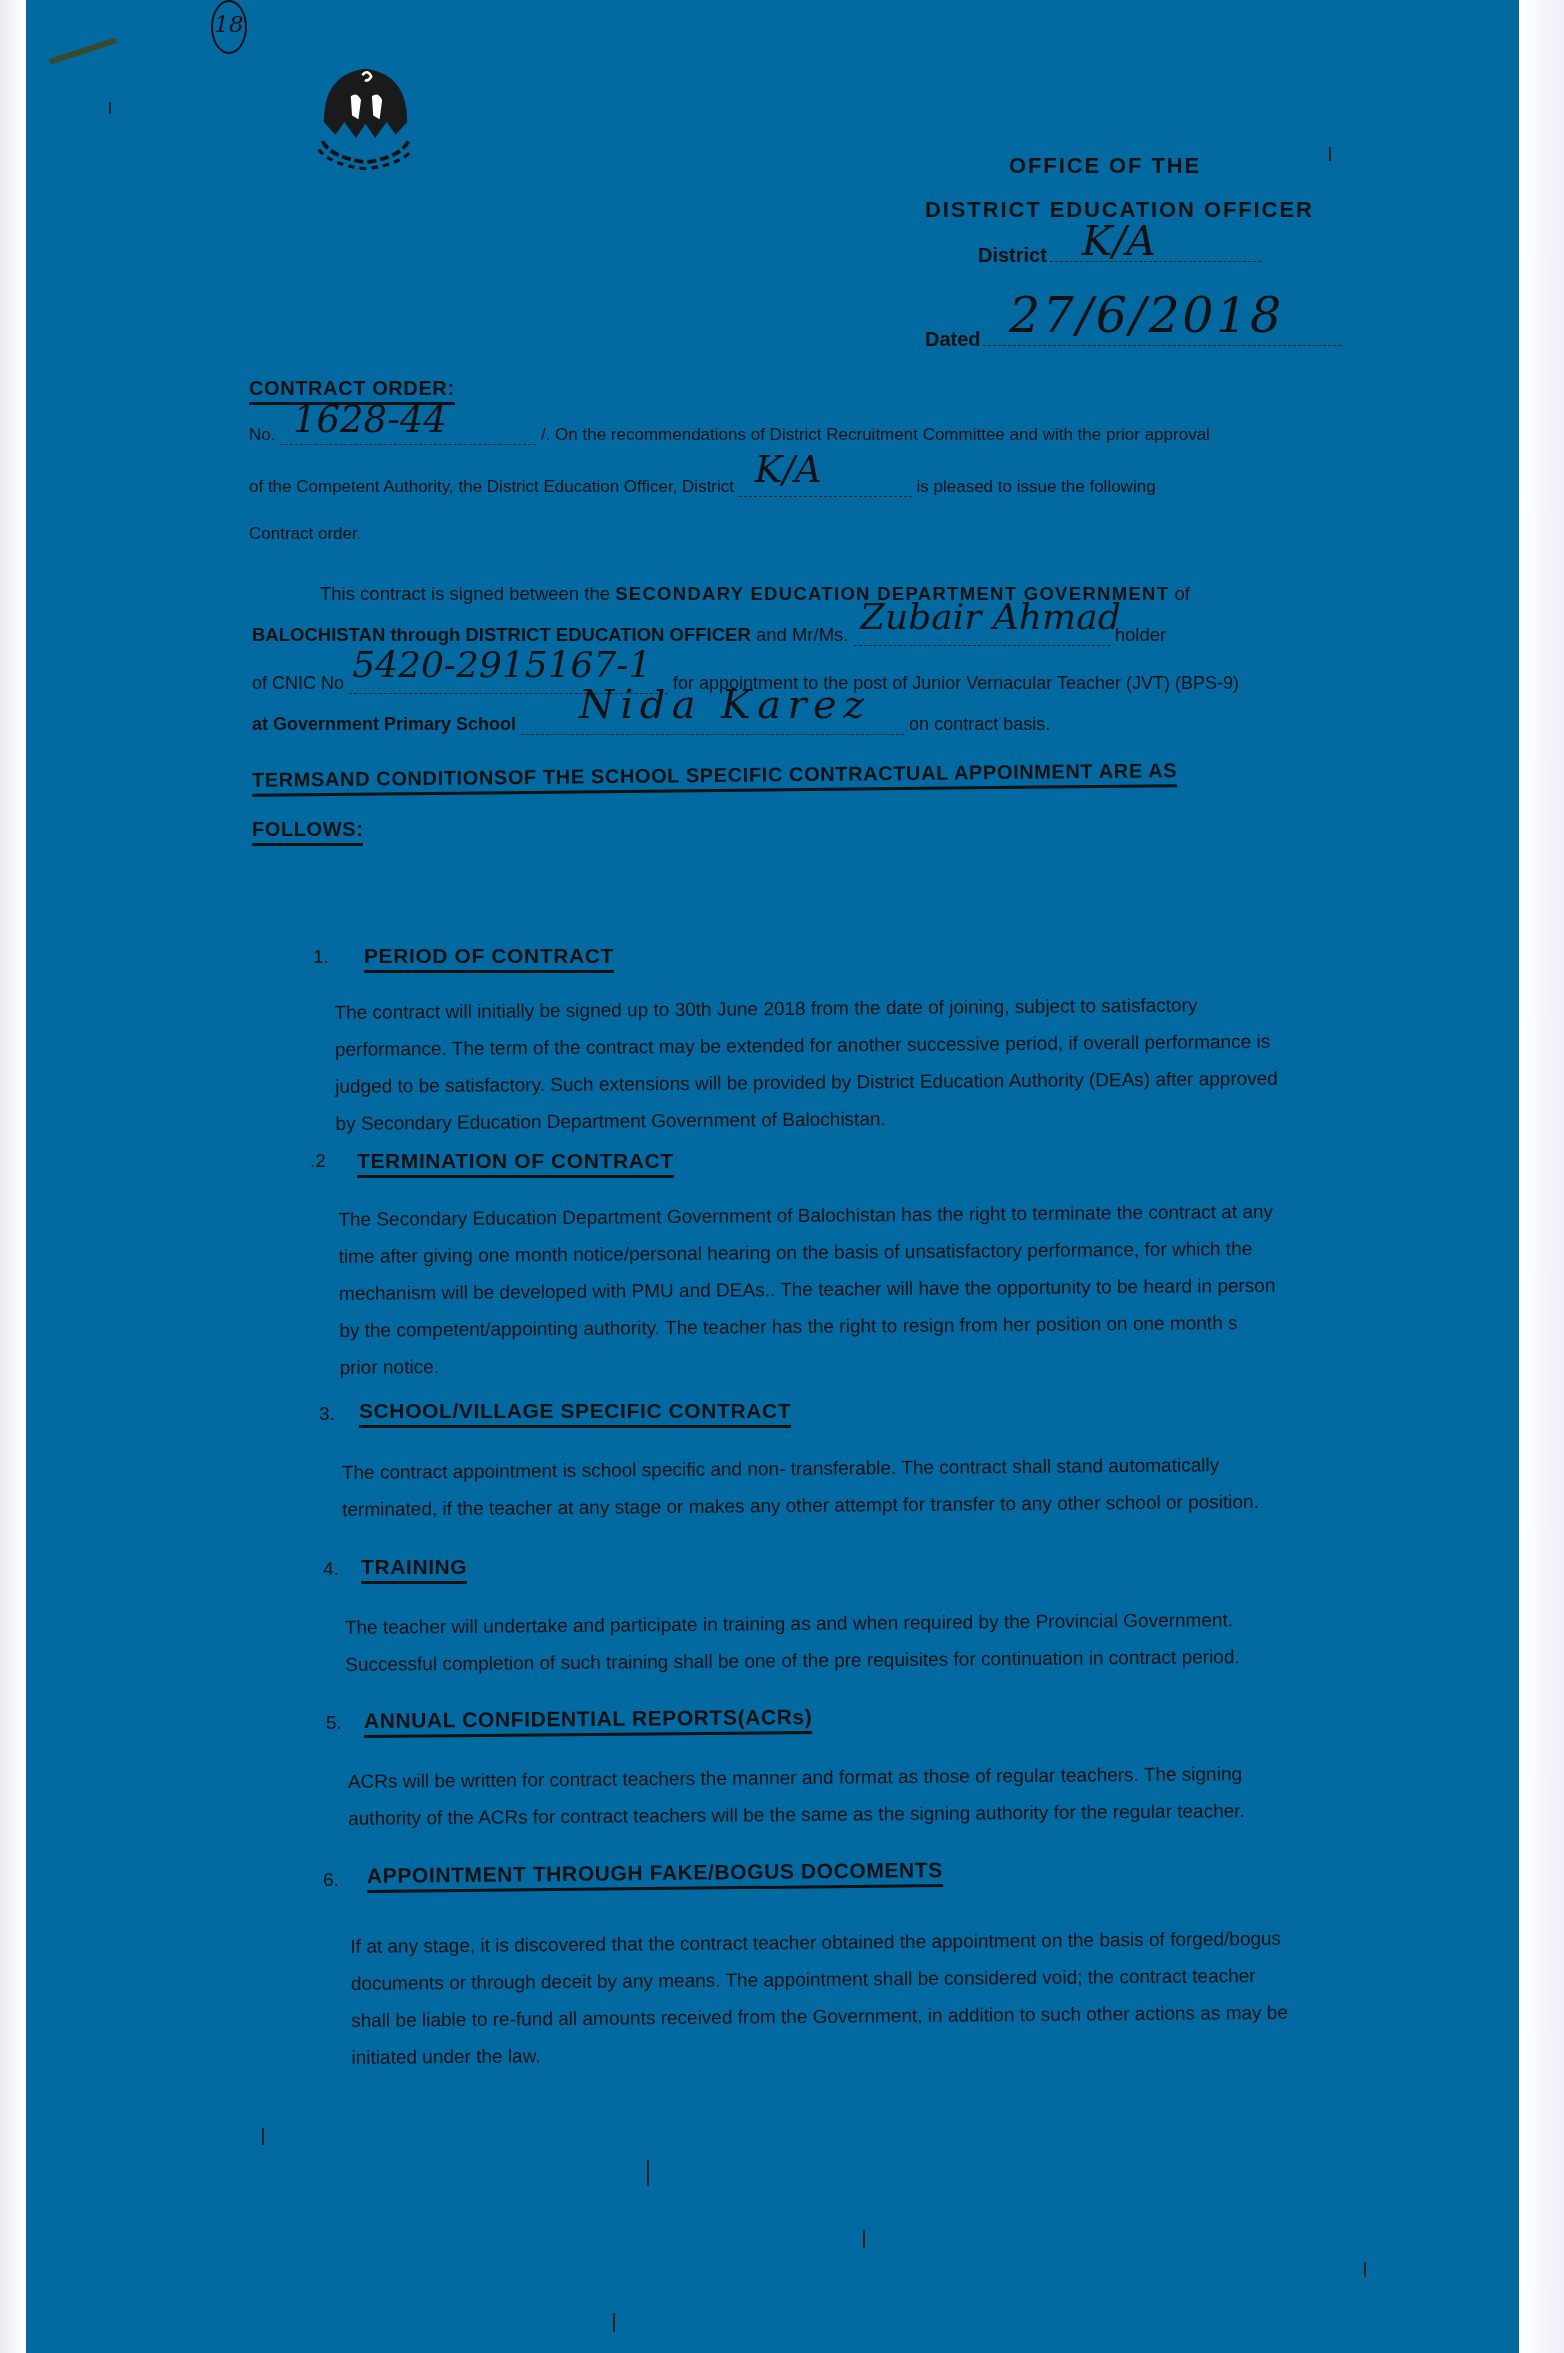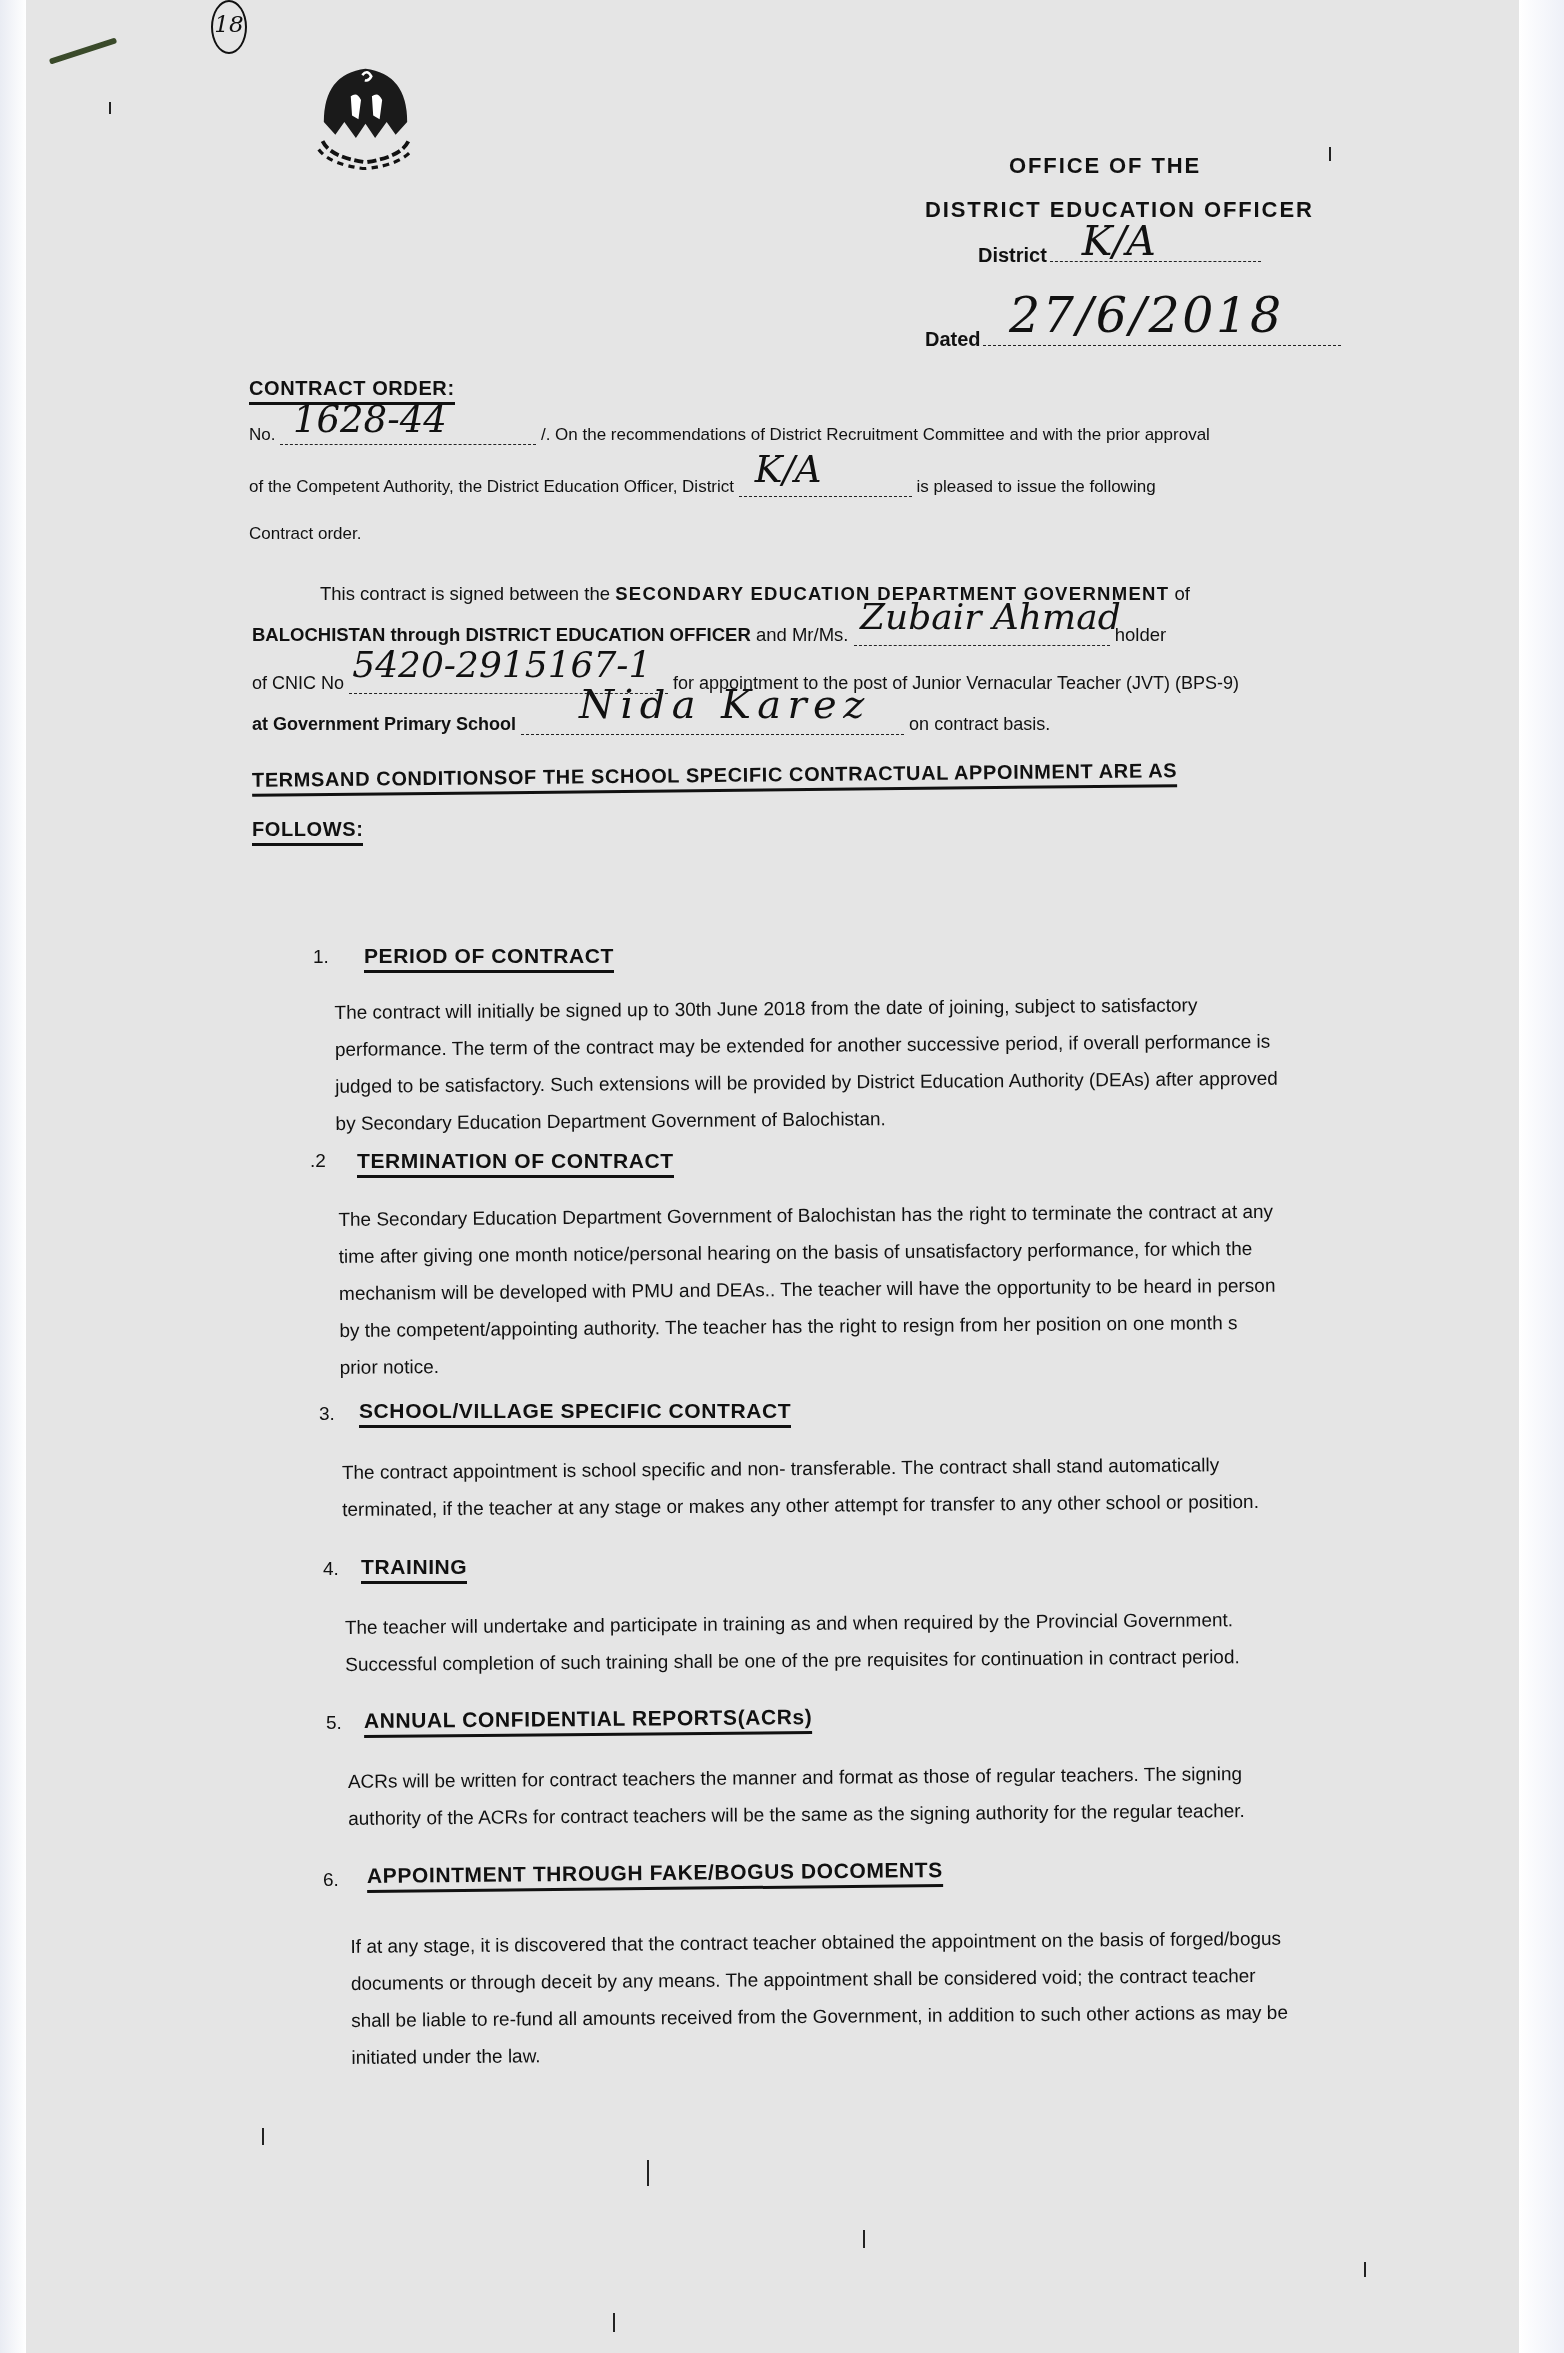--- a/index.html
+++ b/index.html
@@ -1,21 +1,21 @@
 <!DOCTYPE html>
 <html style="font-size:10.2px"><head>
   <meta charset="utf-8">
   <style>
     html, body { margin: 0; padding: 0; background: #ffffff; }
     body {
       width: 1564px; height: 2354px; position: relative; overflow: hidden;
       font-family: "Liberation Sans Narrow", "Liberation Sans", sans-serif;
       color: #111;
     }
-    .page { position: absolute; inset: 0; background: #e5e5e5; }
+    .page { position: absolute; inset: 0; background: #0369a1; }
     .abs { position: absolute; white-space: nowrap; }
     .hand { font-family: "DejaVu Serif", serif; font-style: italic; color: #111; }
     .uline { border-bottom: 3.2px solid #111; padding-bottom: 1.9px; }
     .blank { display: inline-block; border-bottom: 1.9px dashed #222; }
     .hdr { font-weight: bold; letter-spacing: 1.9px; font-size: 23px; }
     .sec-title { font-weight: bold; font-size: 21px; letter-spacing: 0.6px; }
     .sec-num { font-size: 19px; }
     .para { font-size: 19px; line-height: 37px; width: 1124px; white-space: normal; text-align: justify; }
     .para-line { display: block; white-space: nowrap; }
     

